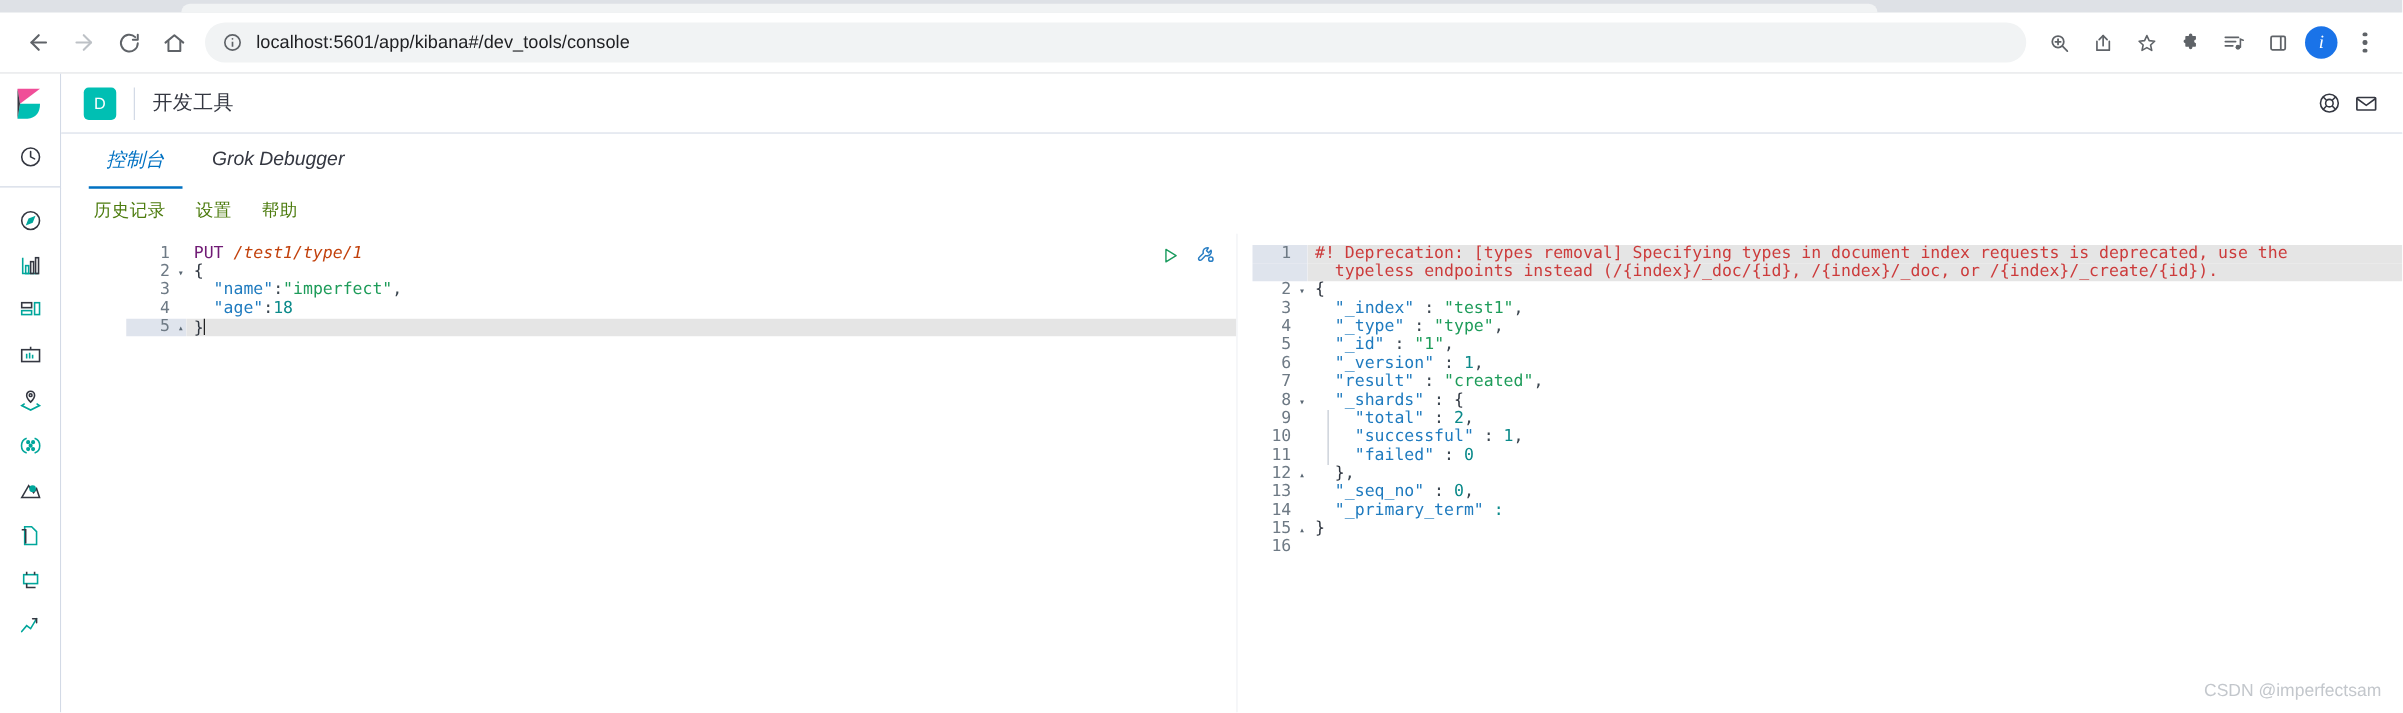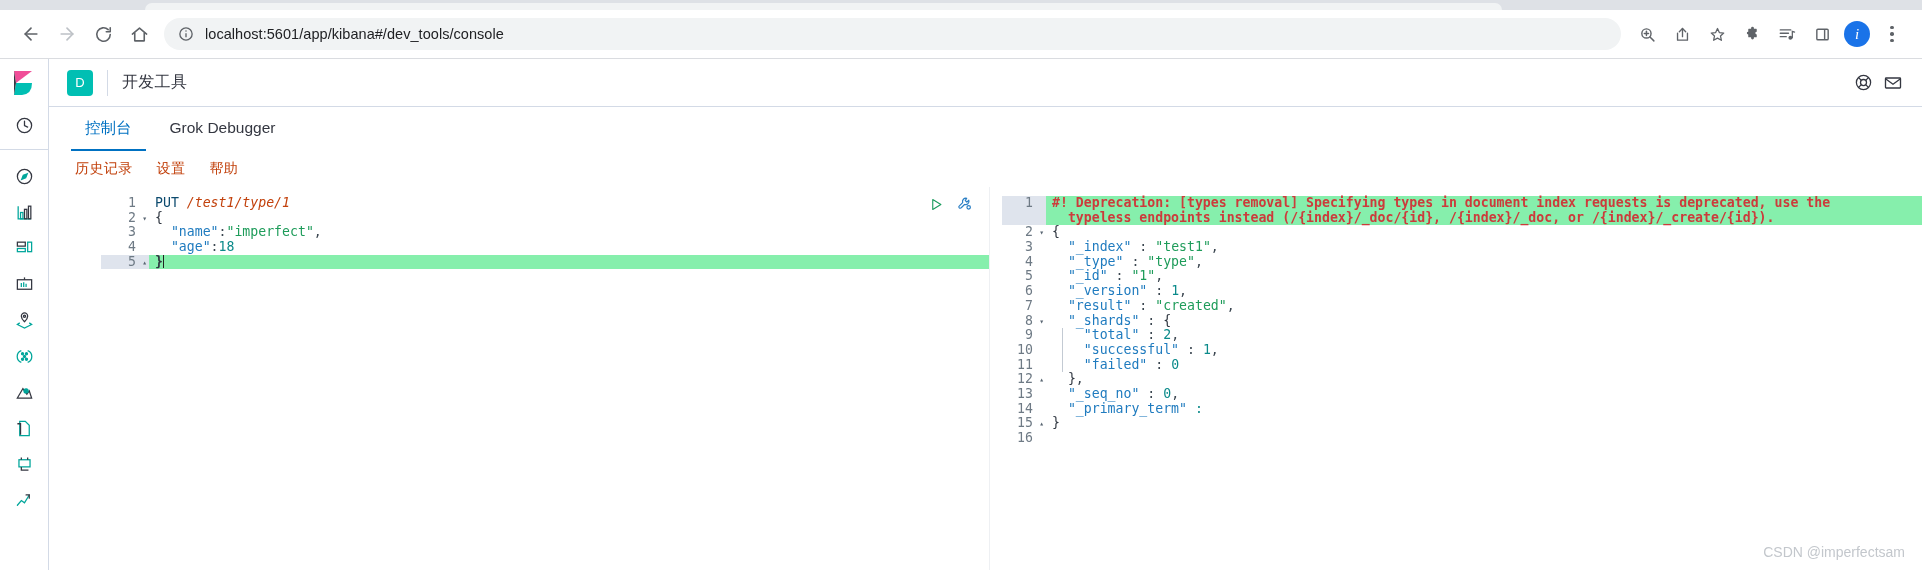--- a/index.html
+++ b/index.html
@@ -137,20 +137,21 @@
     color: #343741;
   }
 
   
   .kbn-tabs {
     height: 44px;
     display: flex;
     align-items: stretch;
     padding-left: 22px;
     background: #fff;
+    font-style: italic;
   }
   .kbn-tab {
     display: flex; align-items: center;
     padding: 0 14px;
     font-size: 15.5px;
     color: #343741;
     border-bottom: 2px solid transparent;
     position: relative;
     margin-right: 10px;
   }
@@ -163,21 +164,21 @@
   .console-menu {
     height: 36px;
     display: flex;
     align-items: center;
     padding-left: 26px;
     gap: 24px;
     background: #fff;
   }
   .console-menu-item {
     font-size: 14px;
-    color: #c2410c;
+    color: #4d7c0f;
     letter-spacing: 0.4px;
   }
 
   
   .console-body {
     flex: 1;
     display: flex;
     position: relative;
     background: #fff;
     padding-left: 52px;
@@ -224,24 +225,24 @@
 
   .code {
     flex: 1;
     padding-top: 9px;
     padding-left: 6px;
     position: relative;
     min-width: 0;
     overflow: hidden;
   }
   .cline { height: 14.7px; white-space: pre; }
-  .cline.hl { background: #86efac; margin-left: -6px; padding-left: 6px; font-weight: bold; }
-
-  
-  .tk-method { color: #0c4a6e; }
+  .cline.hl { background: #e5e5e5; margin-left: -6px; padding-left: 6px; }
+
+  
+  .tk-method { color: #701a75; }
   .tk-url    { color: #c2410c; font-style: italic; }
   .tk-brace  { color: #2f3640; }
   .tk-key    { color: #1f7bbf; }
   .tk-str    { color: #1e9c5a; }
   .tk-num    { color: #0b8a8a; }
   .tk-punct  { color: #3b4650; }
   .tk-warn   { color: #cc3b3b; }
 
   .caret {
     display: inline-block;

